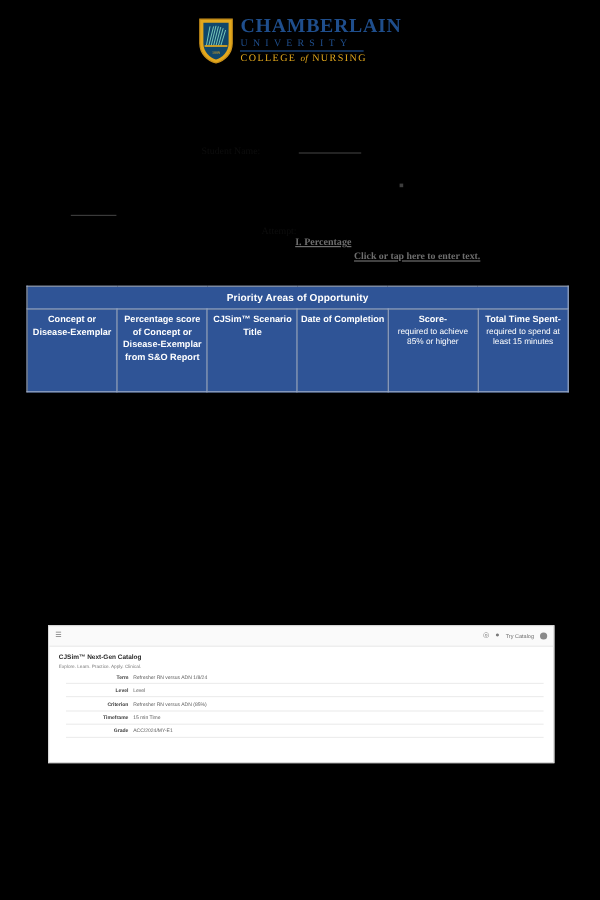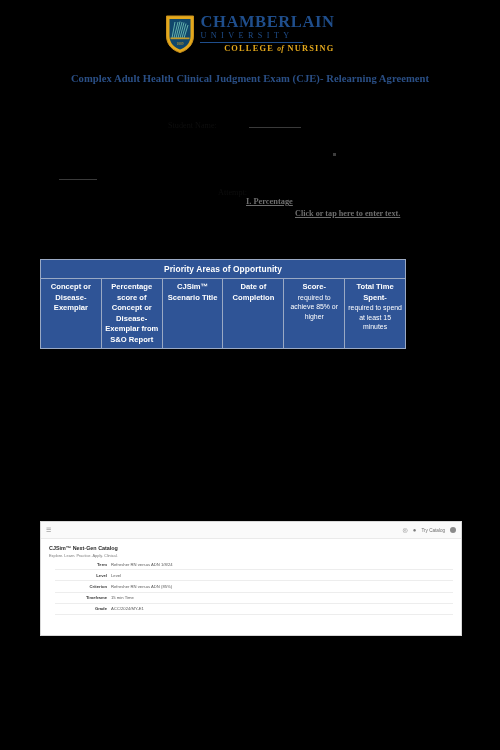--- a/index.html
+++ b/index.html
@@ -66,25 +66,24 @@
   .logo-rule {
     display: block;
     height: 1.6px;
     background: #1f4e8c;
     margin: 2px 0 2px 0;
     width: 103px;
   }
   .logo-con {
     display: block;
     font-family: "Liberation Serif", serif;
-    font-weight: bold;
+    font-weight: normal;
     font-size: 8.4px;
     letter-spacing: 1.2px;
     color: #e3a81c;
-    text-align: right;
   }
   .logo-con .of {
     font-style: italic;
     font-size: 7.6px;
     letter-spacing: 0.3px;
   }
 
   
   #doc-title {
     position: absolute;
@@ -137,26 +136,25 @@
     font-family: "Liberation Serif", serif;
     font-weight: bold;
     font-size: 8.2px;
     text-decoration: underline;
     white-space: nowrap;
   }
 
   
   #priority-table {
     position: absolute;
-    left: 40px;
+    left: 22px;
     top: 238px;
-    width: 366px;
+    width: 452px;
     border-collapse: collapse;
     table-layout: fixed;
-    margin-top: 21px;
   }
   #priority-table td {
     background: #2f5496;
     color: #ffffff;
     border: 1px solid #9aa9c4;
     text-align: center;
     vertical-align: top;
     font-family: "Liberation Sans", sans-serif;
     padding: 3px 2px 3px 2px;
   }
@@ -284,21 +282,20 @@
         <span class="logo-rule"></span>
         <span class="logo-con">
           <span>COLLEGE</span>
           <span class="of">of</span>
           <span>NURSING</span>
         </span>
       </div>
     </div>
   </div>
 
-  <div id="doc-title">Complex Adult Health Clinical Judgment Exam (CJE)- Relearning Agreement</div>
 
   <div class="form-line" style="left:168px; top:121px;">Student Name:</div>
   <div class="rule" style="left:249px; top:127px; width:52px;"></div>
 
   <div class="tick" style="left:333px; top:153px; width:3px; height:3px;"></div>
 
   <div class="rule" style="left:59px; top:179px; width:38px;"></div>
 
   <div class="form-line" style="left:218px; top:188px;">Attempt:</div>
 

